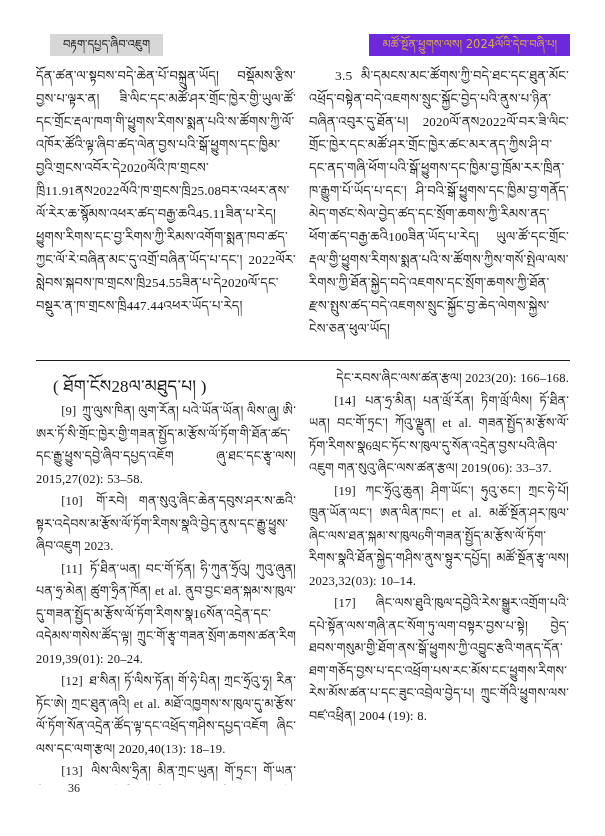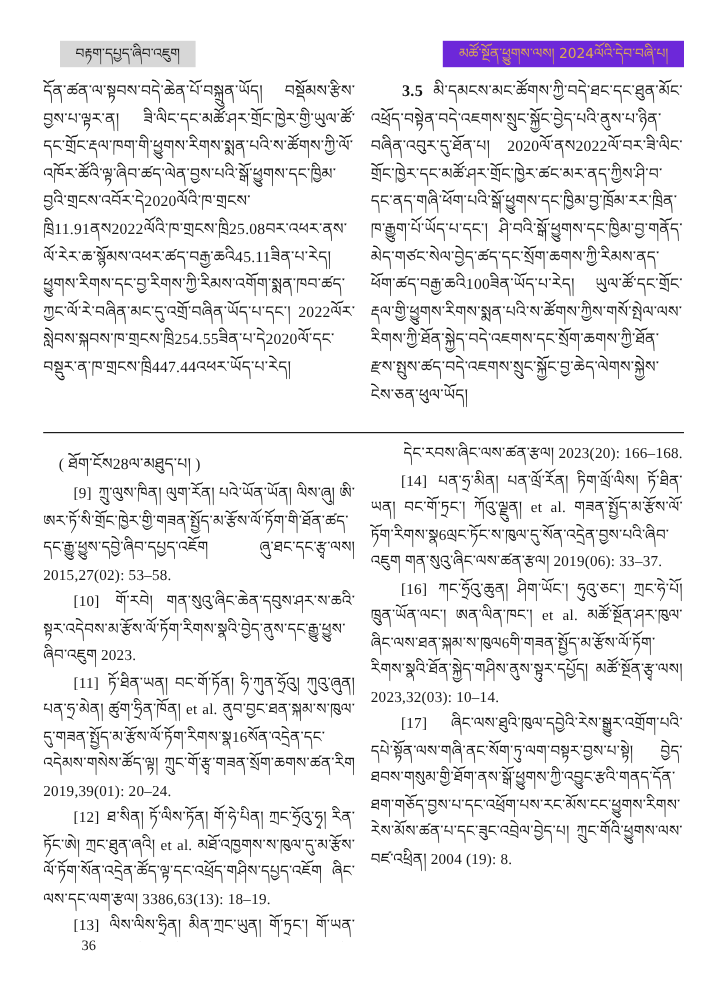--- a/index.html
+++ b/index.html
@@ -37,31 +37,31 @@
   }
   .col{
     width:260px;
     text-align:justify;
     font-size:13px;line-height:23px;
     letter-spacing:0.2px;
   }
   .article-cols{margin-top:8px;height:287px;overflow:hidden;}
   .para{margin:0;}
   .para.indent{text-indent:2em;}
-  .section-num{font-size:13.5px;font-weight:bold;}
+  .section-num{font-size:13.5px;}
   
   .divider{
     border:none;border-top:1.6px solid #1c1c1c;
     margin:9px 0 0 0;width:534px;
   }
   
   .refs-cols{margin-top:6px;height:418px;overflow:hidden;}
   .continued{
     margin:8px 0 2px 0;text-indent:1em;
-    font-size:13px;
+    font-size:17px;
   }
   .ref{
     margin:0;text-indent:2em;
     font-size:12.6px;line-height:22.5px;
   }
   .ref-label{padding-right:2px;}
   .ref-lead{
     margin:0 0 0 0;text-align:right;
     font-size:12.6px;line-height:22.5px;
   }
@@ -96,32 +96,32 @@
 
     <div class="col">
       <p class="continued">( ཐོག་ངོས28ལ་མཐུད་པ། )</p>
 
       <p class="ref"><span class="ref-label">[9]</span> <span>ཀྲུ་ལུས་ཁིན། ལུག་རོན། པའེ་ཡོན་ཡོན། ལིས་ཞུ། ཨི་ཨར་ཏོ་སི་གྲོང་ཁྱེར་གྱི་གཟན་སྤྱོད་མ་རྩོས་ལོ་ཏོག་གི་ཐོན་ཚད་དང་རྒྱུ་ཕྱུས་དབྱེ་ཞིབ་དཔྱད་འཇོག ཞུ་ཐང་དང་རྩྭ་ལས། 2015,27(02): 53–58.</span></p>
 
       <p class="ref"><span class="ref-label">[10]</span> <span>གོ་རབེ། གན་སུའུ་ཞིང་ཆེན་དབུས་ཤར་ས་ཆའི་སྟར་འདེབས་མ་རྩོས་ལོ་ཏོག་རིགས་སྣའི་བྱེད་ནུས་དང་རྒྱུ་ཕྱུས་ཞིབ་འཇུག 2023.</span></p>
 
       <p class="ref"><span class="ref-label">[11]</span> <span>ཏོ་ཐིན་ཡན། བང་གོ་ཏོན། ཧི་ཀུན་ཧྲོའུ། ཀུའུ་ཞུན། པན་ཧྲ་མེན། ཚུག་ཧྲིན་ཁོན།  et al. ནུབ་བྱང་ཐན་སྐམ་ས་ཁུལ་དུ་གཟན་སྤྱོད་མ་རྩོས་ལོ་ཏོག་རིགས་སྣ16སོན་འདྲེན་དང་འདེམས་གསེས་ཚོད་ལྟ། ཀྲུང་གོ་རྩྭ་གཟན་སྲོག་ཆགས་ཚན་རིག 2019,39(01): 20–24.</span></p>
 
-      <p class="ref"><span class="ref-label">[12]</span> <span>ཐ་སིན། ཏོ་ལིས་ཏོན། གོ་ཧེ་པིན། ཀྲང་ཧྲོའུ་ཧྭ། རིན་ཏོང་ཨེ། ཀྲང་ཐུན་ཞའི།  et al. མཐོ་འཁྱགས་ས་ཁུལ་དུ་མ་རྩོས་ལོ་ཏོག་སོན་འདྲེན་ཚོད་ལྟ་དང་འཕྲོད་གཤིས་དཔྱད་འཇོག ཞིང་ལས་དང་ལག་རྩལ། 3386,63(13): 18–19.</span></p>
+      <p class="ref"><span class="ref-label">[12]</span> <span>ཐ་སིན། ཏོ་ལིས་ཏོན། གོ་ཧེ་པིན། ཀྲང་ཧྲོའུ་ཧྭ། རིན་ཏོང་ཨེ། ཀྲང་ཐུན་ཞའི།  et al. མཐོ་འཁྱགས་ས་ཁུལ་དུ་མ་རྩོས་ལོ་ཏོག་སོན་འདྲེན་ཚོད་ལྟ་དང་འཕྲོད་གཤིས་དཔྱད་འཇོག ཞིང་ལས་དང་ལག་རྩལ། 2020,40(13): 18–19.</span></p>
 
       <p class="ref"><span class="ref-label">[13]</span> <span>ལིས་ལིས་ཧྲིན། མིན་ཀྲང་ཡུན། གོ་ཏྲང་། གོ་ཡན་ལིས། གཟན་སྤྱོད་ཁྲེ་ཀོད་རིགས་སྣ6ཡུའུ་ཞི་ས་ཁུལ་དུ་སོན་འདྲེན་འཕྲོད་གཤིས་བྱས་པའི་ཞིབ་འཇུག</span></p>
     </div>
 
     <div class="col">
       <p class="ref-lead">དེང་རབས་ཞིང་ལས་ཚན་རྩལ། 2023(20): 166–168.</p>
 
       <p class="ref"><span class="ref-label">[14]</span> <span>པན་ཧྲ་མིན། པན་ལྲོ་རོན། ཏིག་ལྲོ་ལིས། ཏོ་ཐིན་ཡན། བང་གོ་ཏྲང་། ཀོའུ་ལྗུན།  et al. གཟན་སྤྱོད་མ་རྩོས་ལོ་ཏོག་རིགས་སྣ6ལྲང་ཏོང་ས་ཁུལ་དུ་སོན་འདྲེན་བྱས་པའི་ཞིབ་འཇུག གན་སུའུ་ཞིང་ལས་ཚན་རྩལ། 2019(06): 33–37.</span></p>
 
 
-      <p class="ref"><span class="ref-label">[16]</span> <span>ཀང་ཧྲོའུ་ཆུན། ཤིག་ཡོང་། ཧུའུ་ཅང་། ཀྲང་ཧེ་པོ། ཁྲུན་ཡོན་ལང་། ཨན་ལིན་ཁང་།  et al. མཚོ་སྔོན་ཤར་ཁུལ་ཞིང་ལས་ཐན་སྐམ་ས་ཁུལ6གི་གཟན་སྤྱོད་མ་རྩོས་ལོ་ཏོག་རིགས་སྣའི་ཐོན་སྐྱེད་གཤིས་ནུས་སྟུར་དཔྱོད། མཚོ་སྔོན་རྩྭ་ལས། 2023,32(03): 10–14.</span></p>
+      <p class="ref"><span class="ref-label">[19]</span> <span>ཀང་ཧྲོའུ་ཆུན། ཤིག་ཡོང་། ཧུའུ་ཅང་། ཀྲང་ཧེ་པོ། ཁྲུན་ཡོན་ལང་། ཨན་ལིན་ཁང་།  et al. མཚོ་སྔོན་ཤར་ཁུལ་ཞིང་ལས་ཐན་སྐམ་ས་ཁུལ6གི་གཟན་སྤྱོད་མ་རྩོས་ལོ་ཏོག་རིགས་སྣའི་ཐོན་སྐྱེད་གཤིས་ནུས་སྟུར་དཔྱོད། མཚོ་སྔོན་རྩྭ་ལས། 2023,32(03): 10–14.</span></p>
 
       <p class="ref"><span class="ref-label">[17]</span> <span>ཞིང་ལས་ཐུའི་ཁུལ་དབྱེའི་རེས་སྒྱུར་འགྲོག་པའི་དཔེ་སྟོན་ལས་གཞི་ནང་སོག་ཏུ་ལག་བསྟར་བྱས་པ་སྟེ། བྱེད་ཐབས་གསུམ་གྱི་ཐོག་ནས་སྒོ་ཕྱུགས་ཀྱི་འབྱུང་རྩའི་གནད་དོན་ཐག་གཅོད་བྱས་པ་དང་འཕྲོག་པས་རང་མོས་ངང་ཕྱུགས་རིགས་རེས་མོས་ཚན་པ་དང་ཟུང་འབྲེལ་བྱེད་པ། ཀྲུང་གོའི་ཕྱུགས་ལས་བཛ་འཕྲིན། 2004 (19): 8.</span></p>
     </div>
 
   </div>
 
   <div class="footer">36</div>
 
 </div>
 

